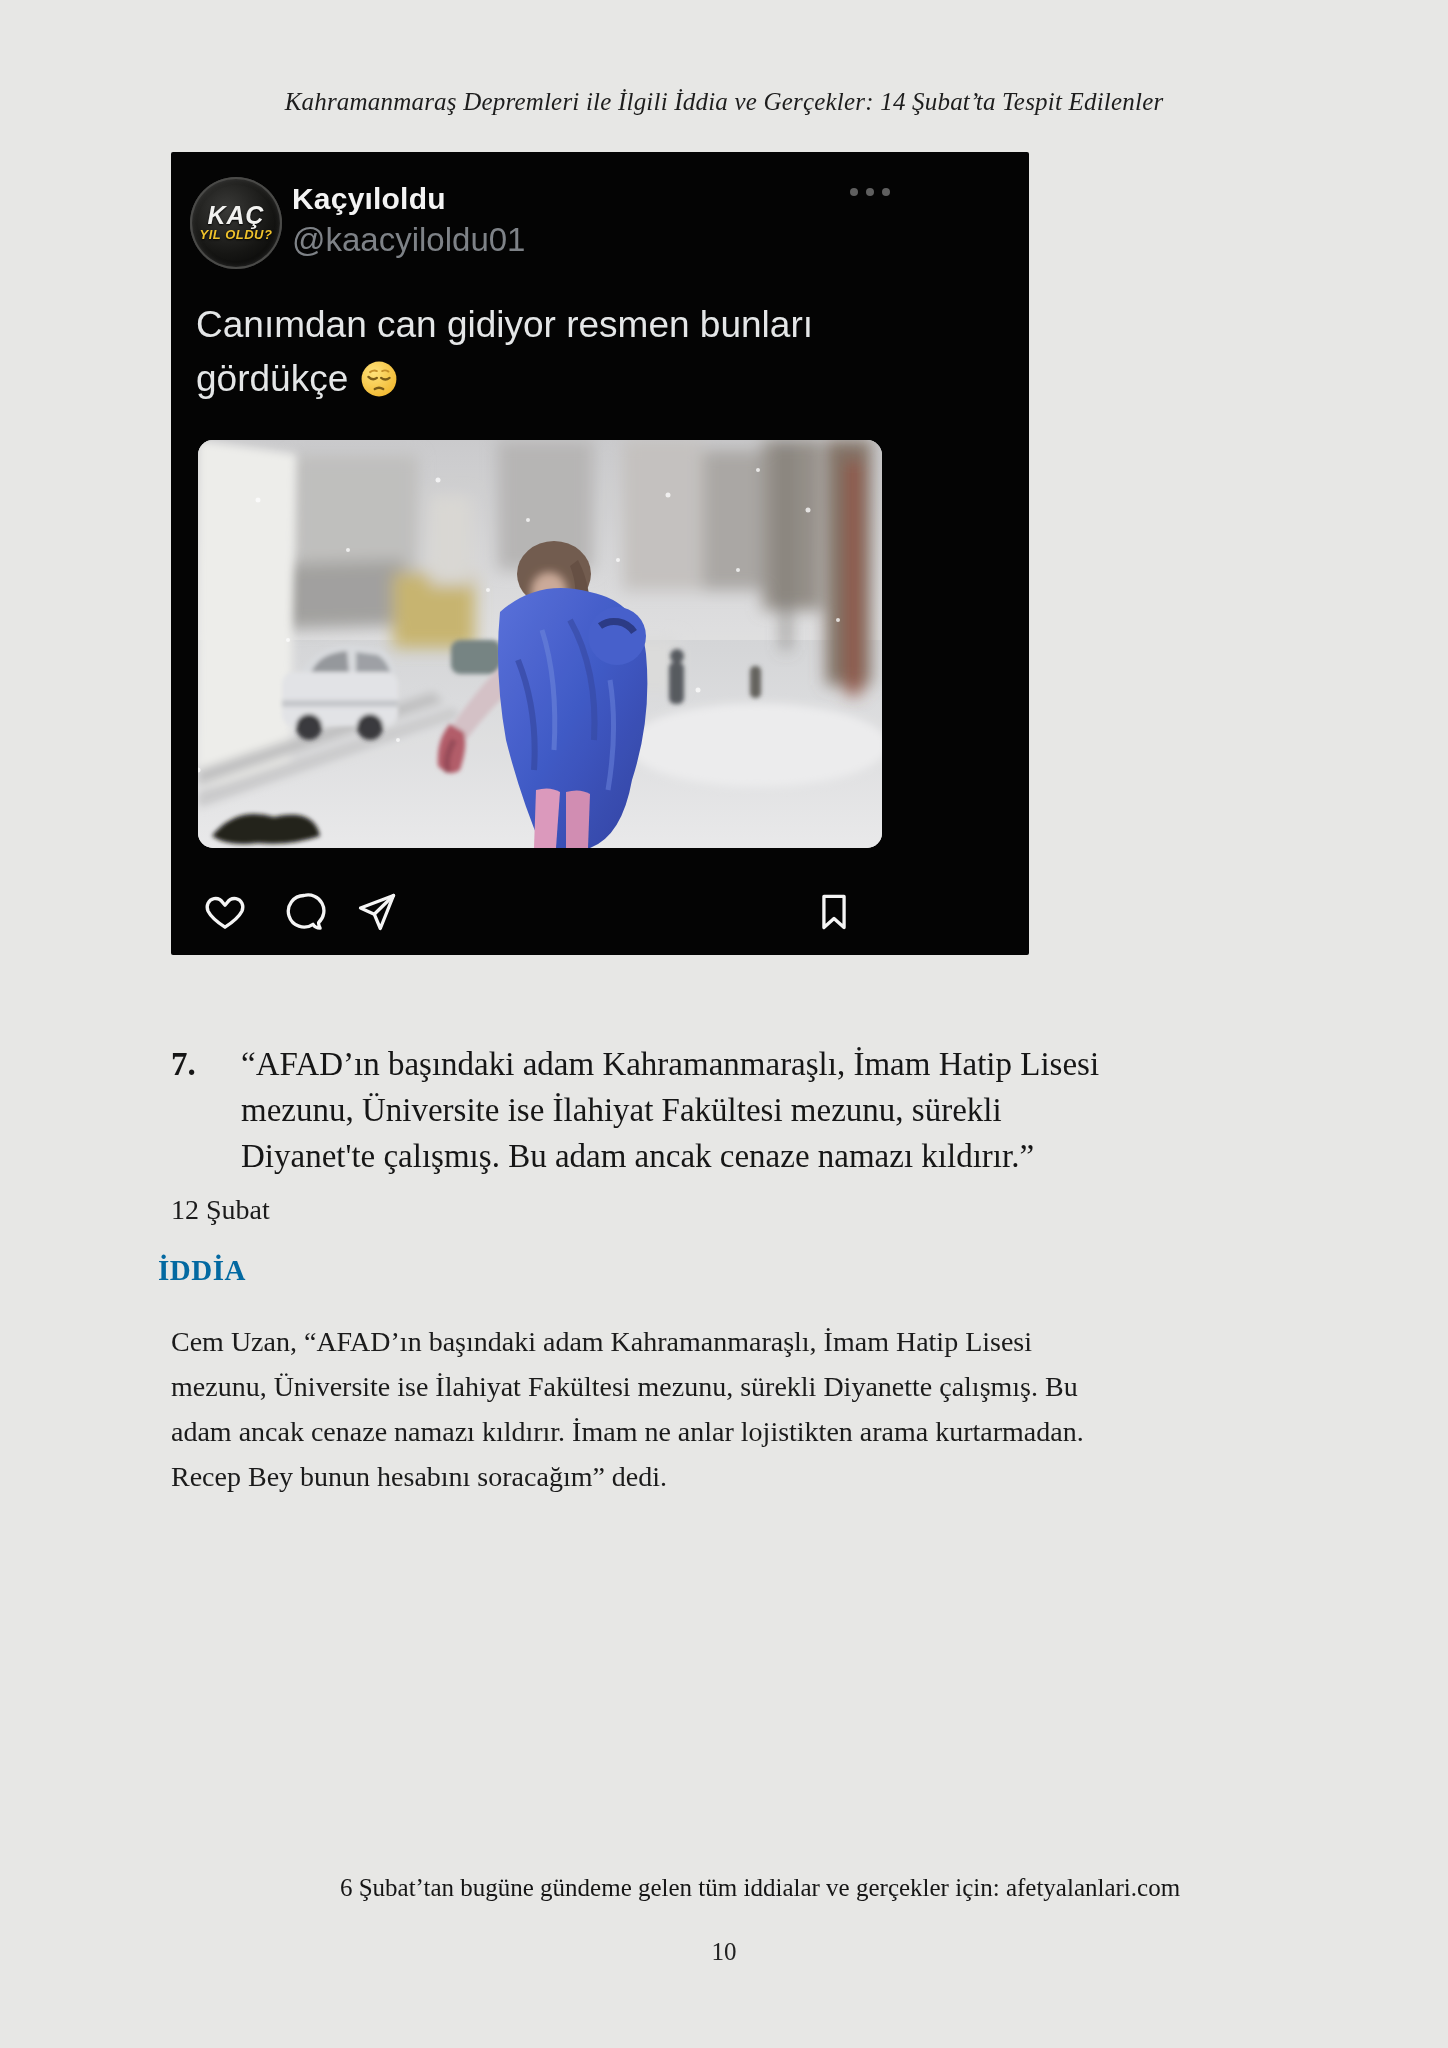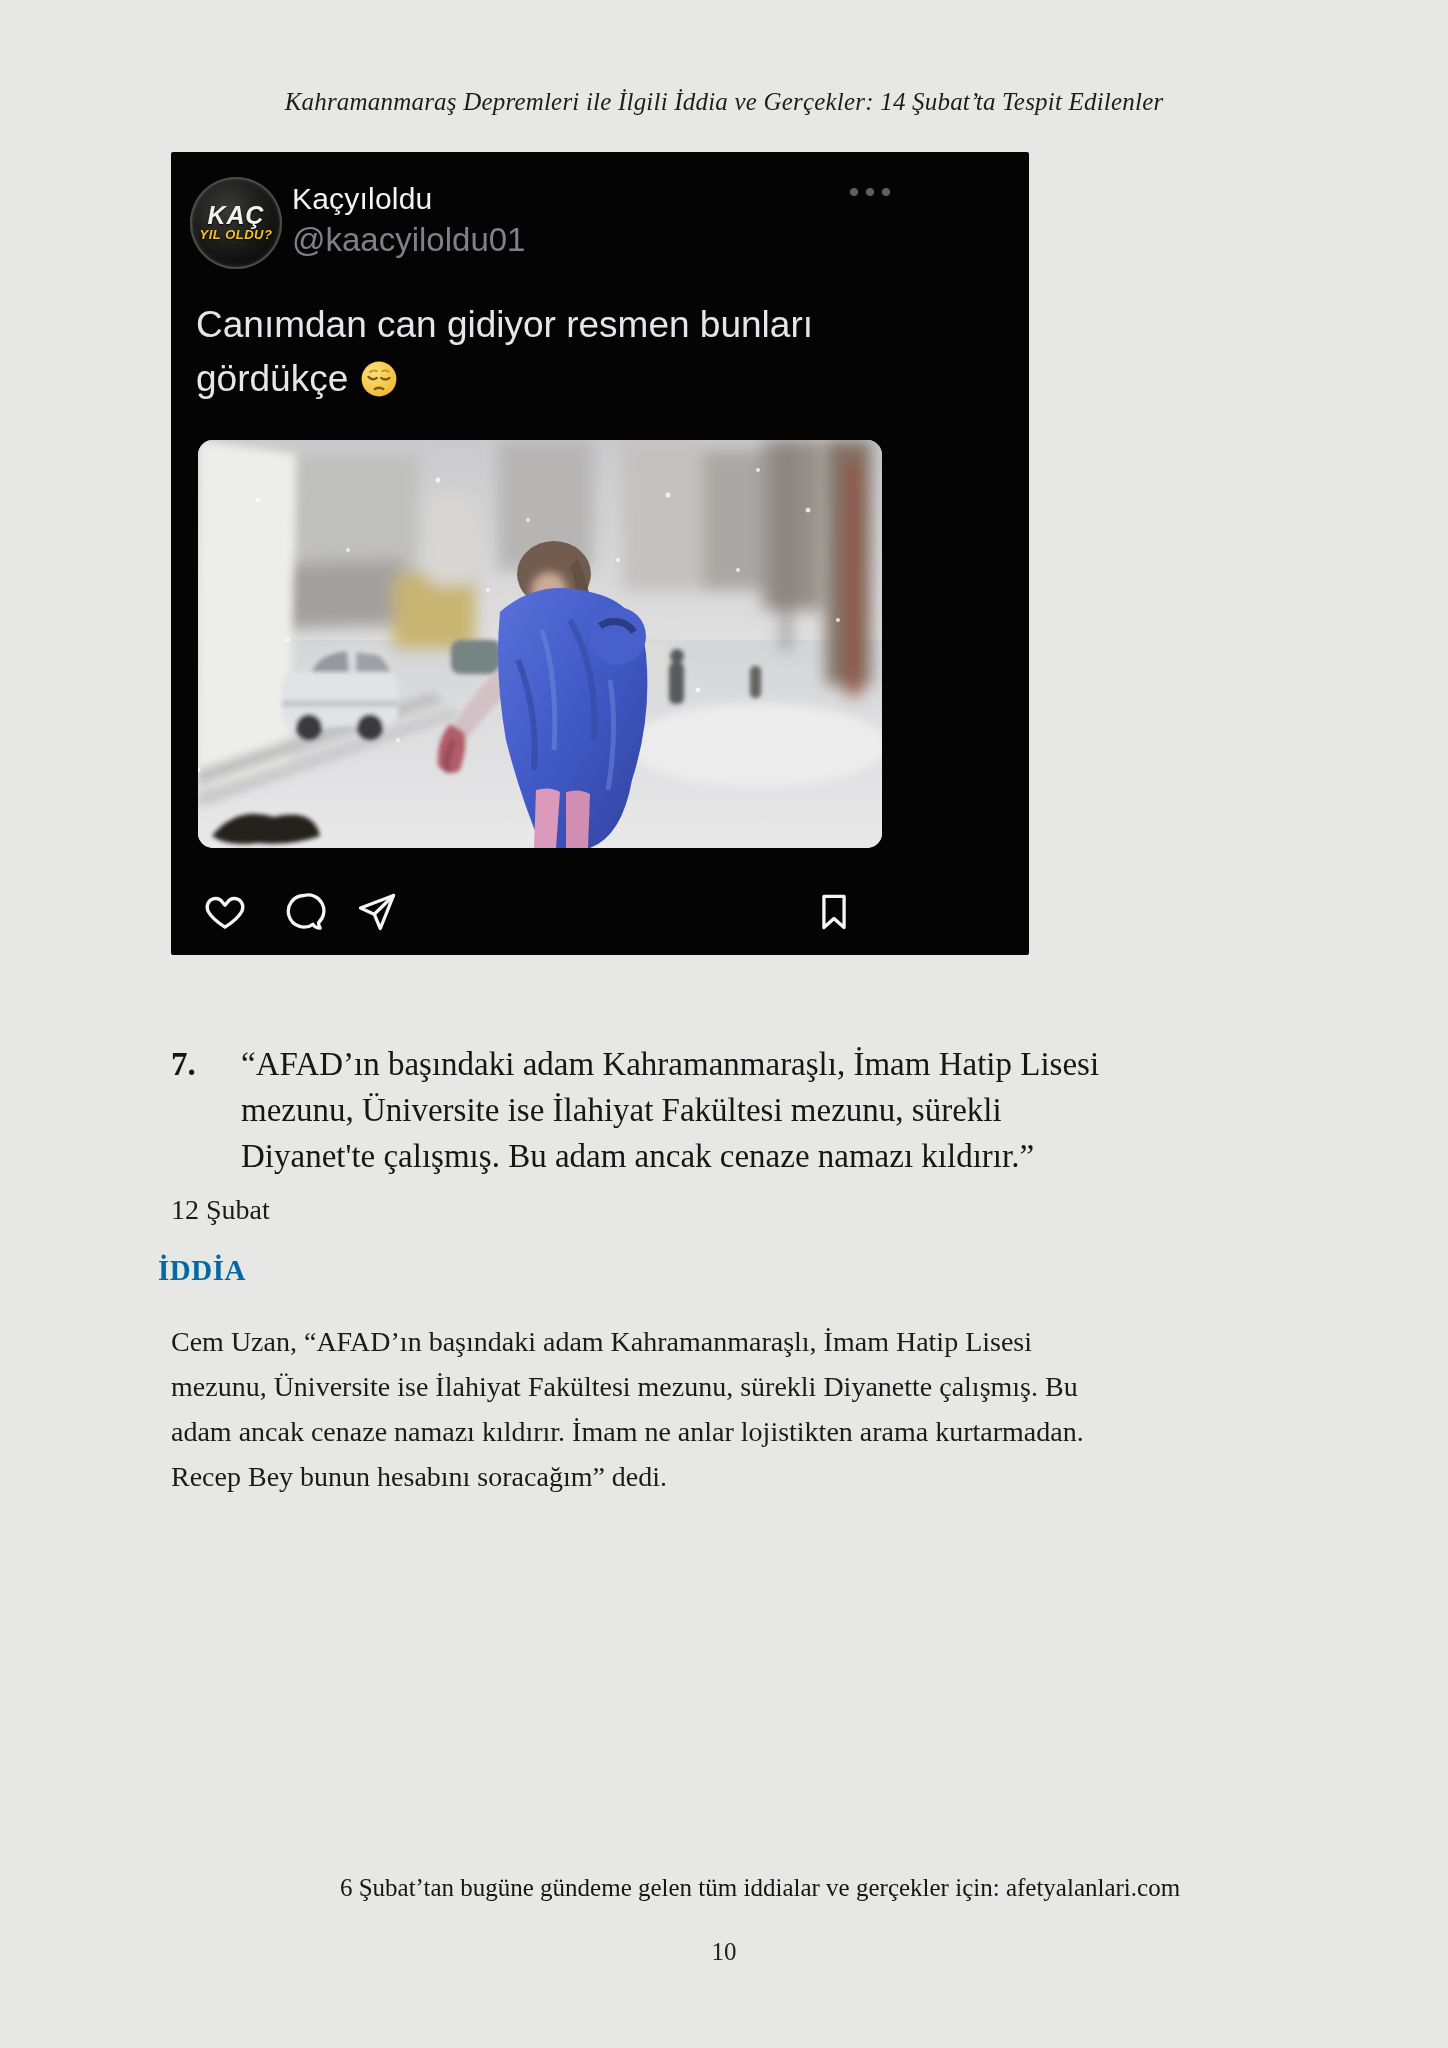--- a/index.html
+++ b/index.html
@@ -41,21 +41,21 @@
   }
   .avatar .l1{
     font-weight:bold;font-style:italic;font-size:25px;color:#f2f2f0;
     line-height:24px;text-shadow:0 1px 2px #000;letter-spacing:1px;
   }
   .avatar .l2{
     font-weight:bold;font-style:italic;font-size:13px;color:#f0c32c;
     line-height:16px;text-shadow:0 1px 2px #000;letter-spacing:.5px;
   }
   .display-name{
-    left:121px;top:30px;font-size:30px;font-weight:normal;color:#f4f4f4;letter-spacing:.2px;
+    left:121px;top:30px;font-size:30px;font-weight:bold;color:#f4f4f4;letter-spacing:.2px;
   }
   .handle{
     left:121px;top:69px;font-size:33px;color:#7e8287;
   }
   .menu-dots{left:679px;top:36px;width:40px;height:14px;display:flex;gap:8px;cursor:pointer;}
   .menu-dots i{width:8px;height:8px;border-radius:50%;background:#5f5f5f;display:block;}
   .post-text{
     left:25px;top:146px;width:690px;
     font-size:37px;line-height:54px;color:#e4e6e7;font-weight:400;
   }

